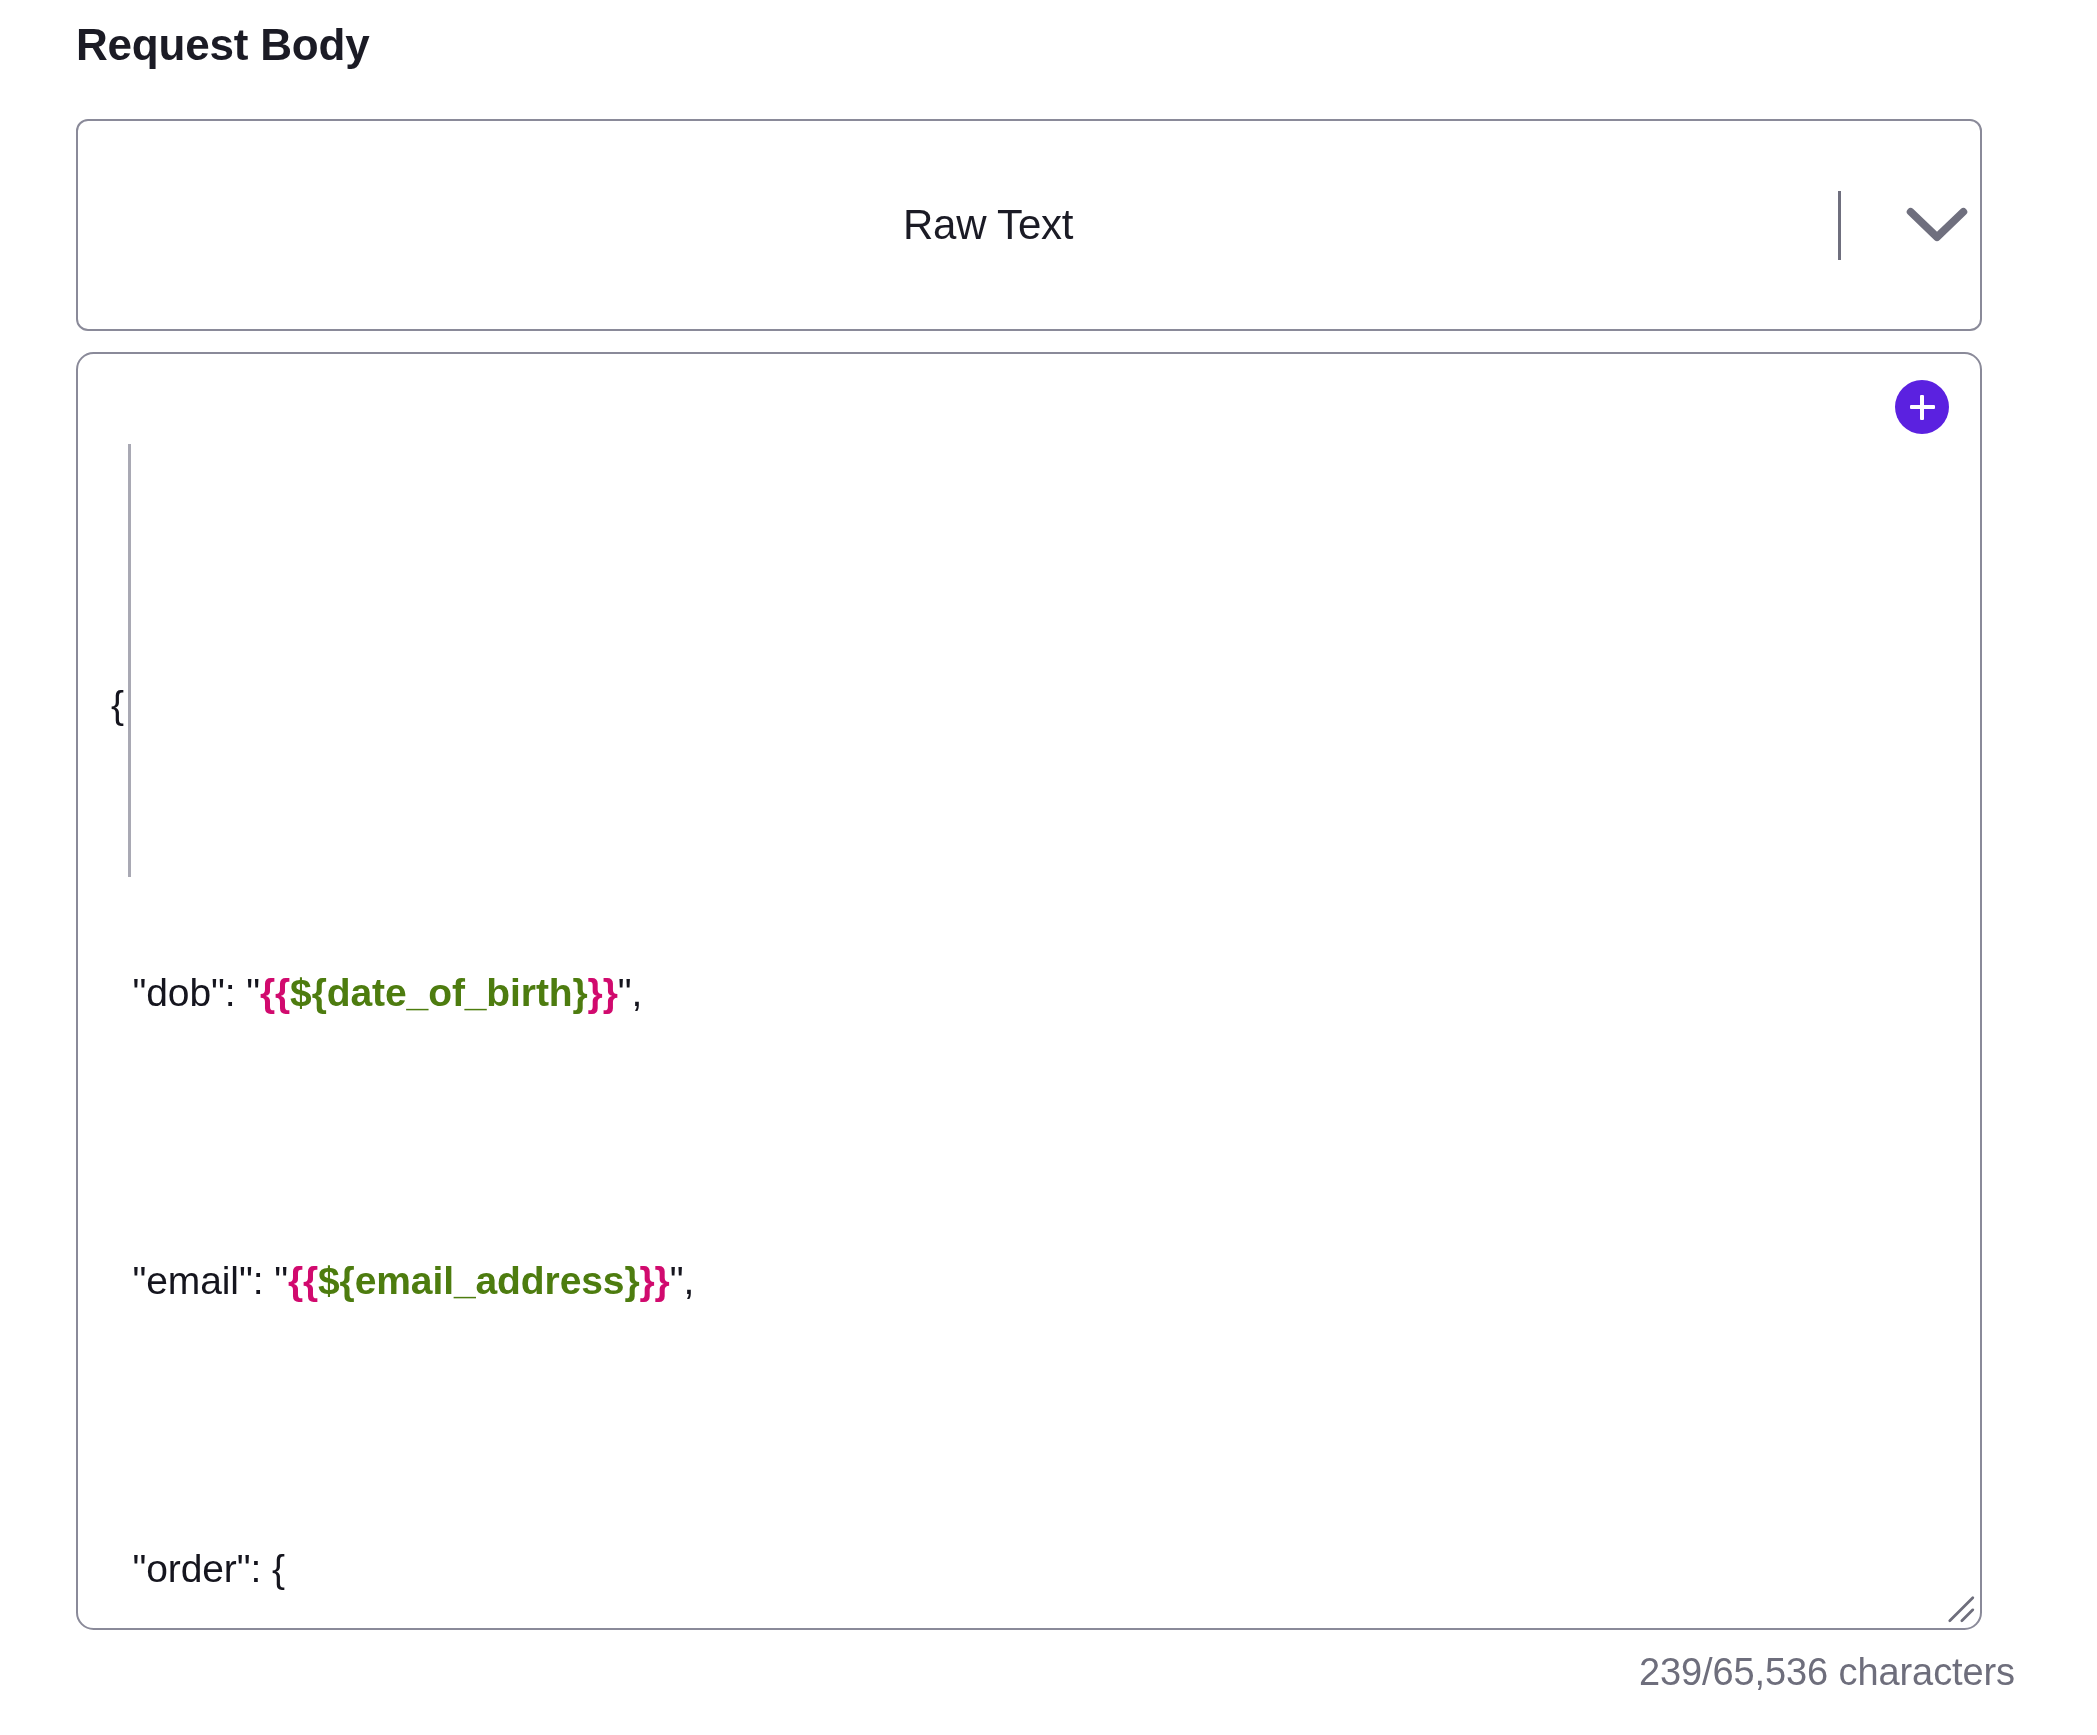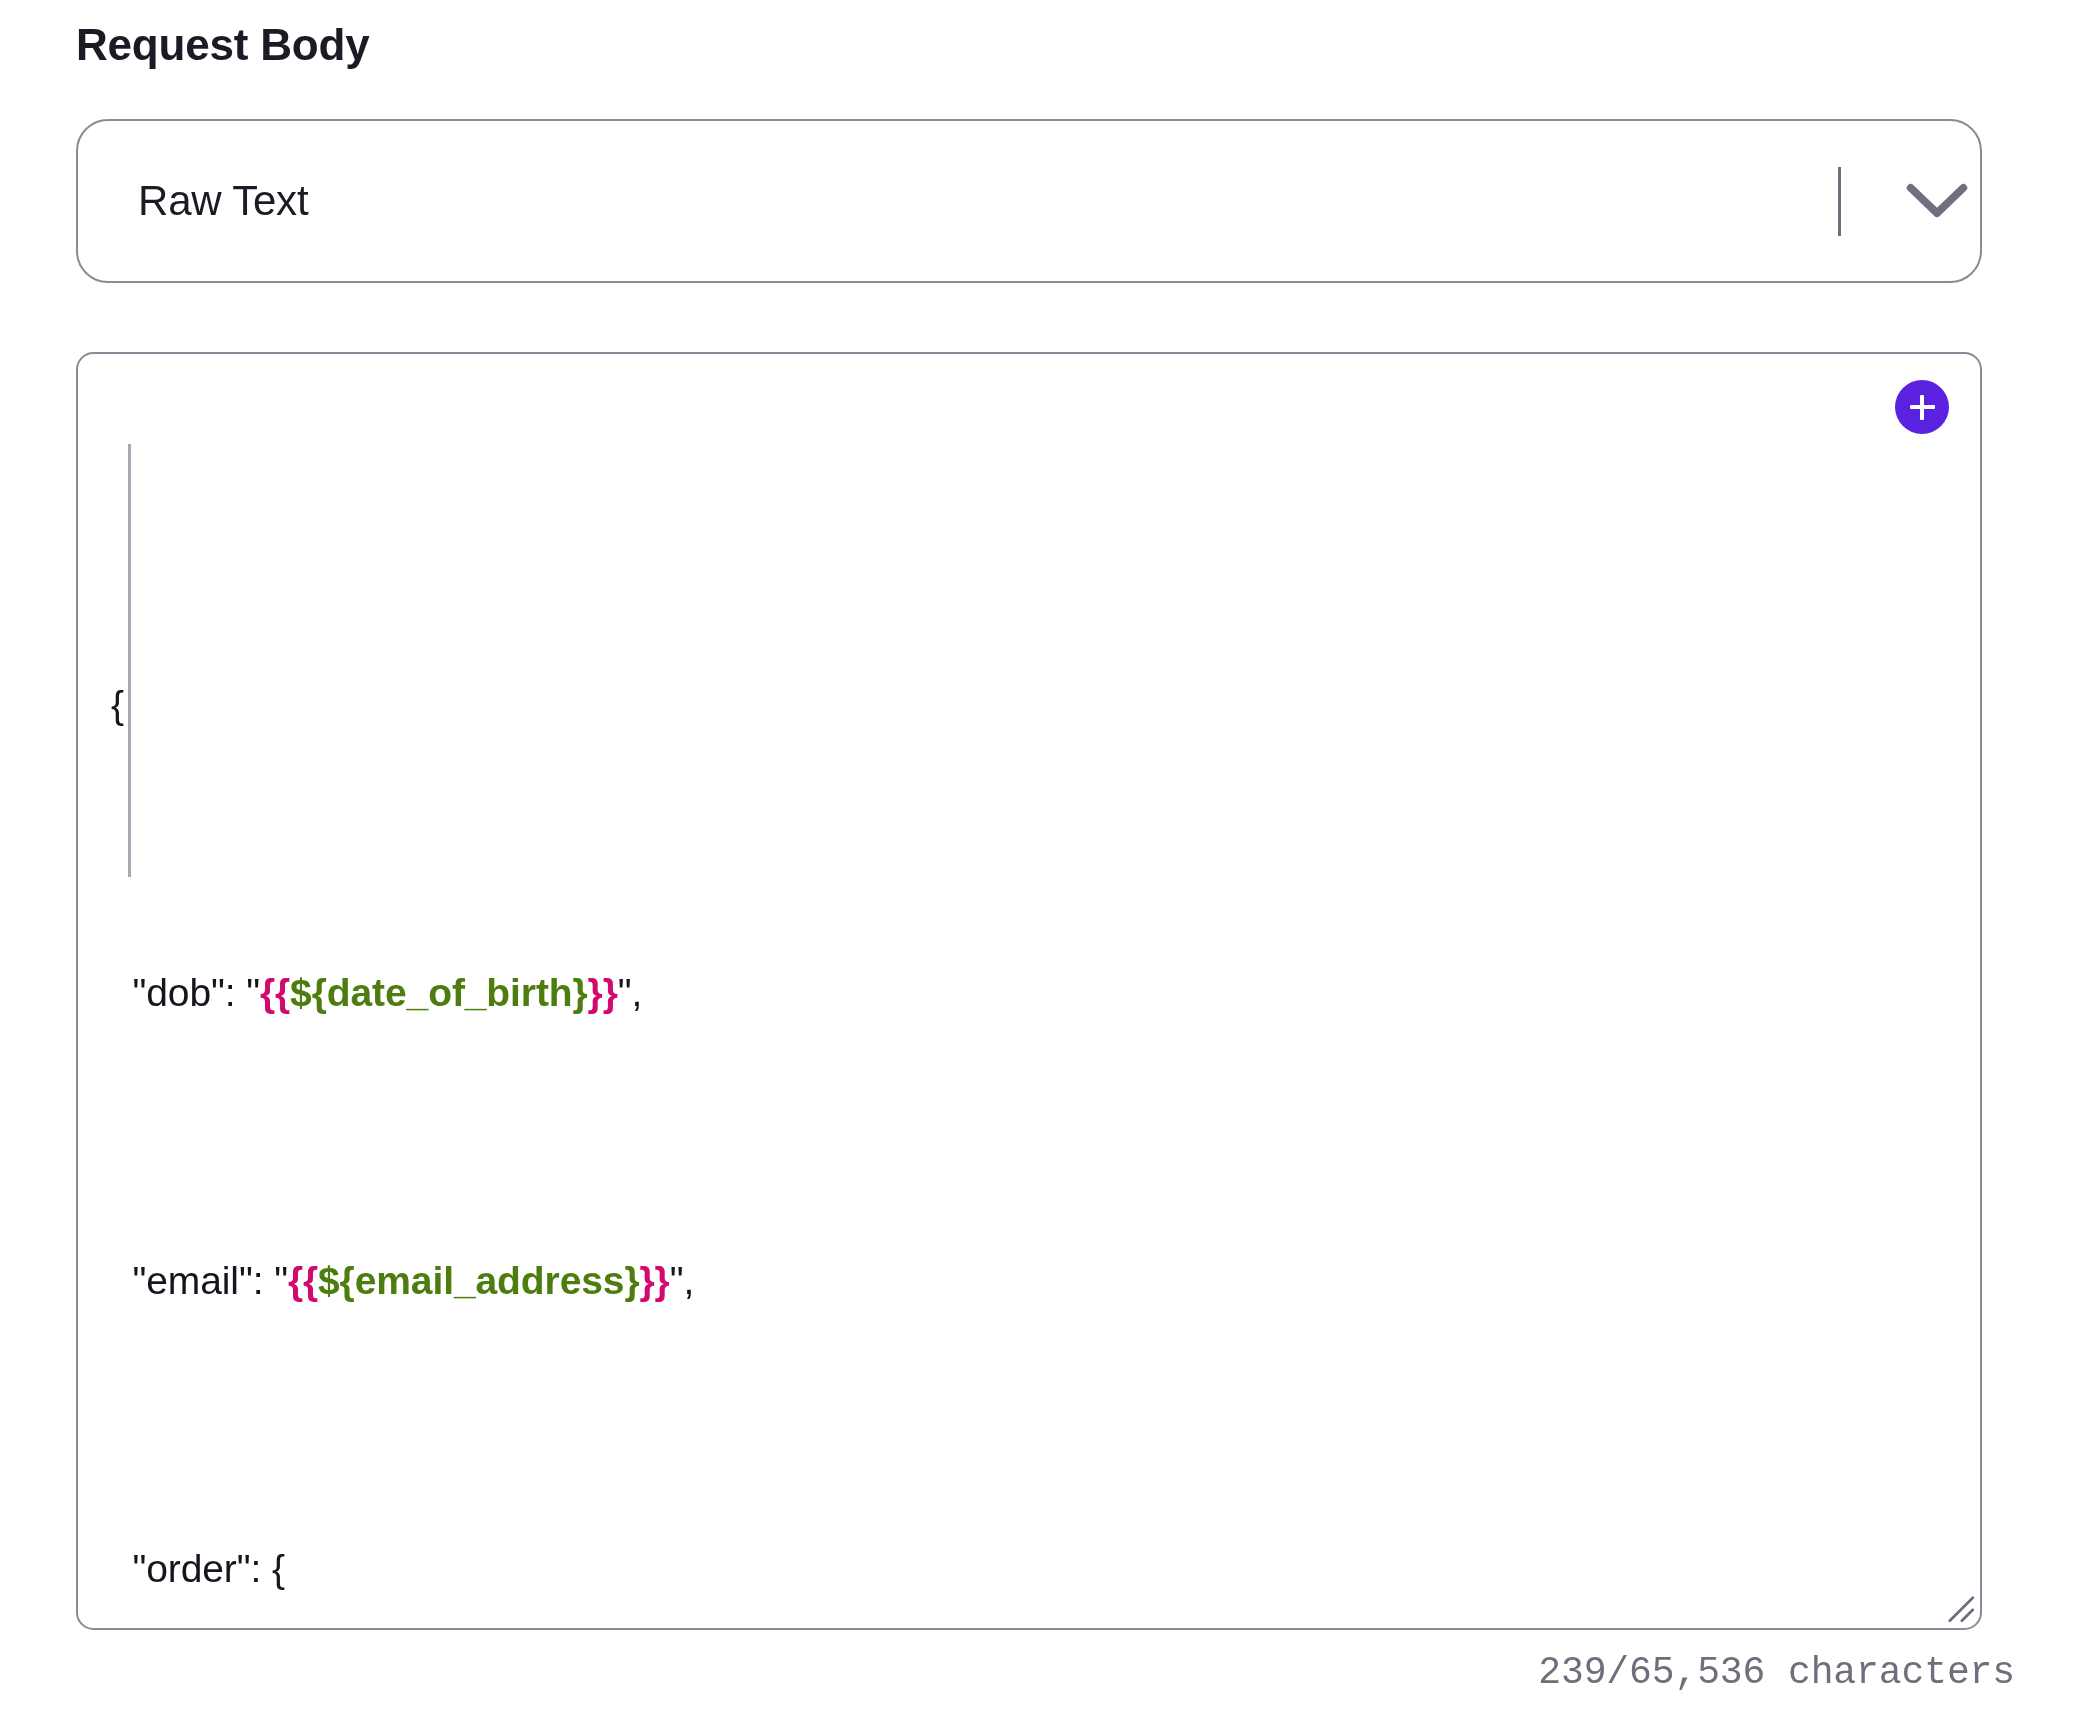--- a/index.html
+++ b/index.html
@@ -34,27 +34,28 @@
     color: #1B1B25;
     line-height: 1.1;
   }
 
   
   .select-box {
     position: absolute;
     left: 76px;
     top: 119px;
     width: 1906px;
-    height: 164px;
+    height: 212px;
     box-sizing: border-box;
     border: 2.7px solid #8A8A99;
-    border-radius: 32px;
+    border-radius: 12px;
     background: #ffffff;
     display: flex;
     align-items: center;
+    text-align: center;
   }
   .select-value {
     flex: 1 1 auto;
     padding-left: 60px;
     font-size: 42px;
     color: #1B1B25;
     letter-spacing: -0.2px;
     line-height: 1;
     white-space: nowrap;
     overflow: hidden;
@@ -163,21 +164,20 @@
 
   
   .char-counter {
     position: absolute;
     right: 82px;
     top: 1651px;
     font-size: 38px;
     color: #6E6E7C;
     letter-spacing: -0.1px;
     white-space: nowrap;
-    font-family: Liberation Mono, monospace;
   }
 </style>
 </head>
 <body>
 
 <div class="page">
 
   <div class="section-label">Request Body</div>
 
   <div class="select-box">

